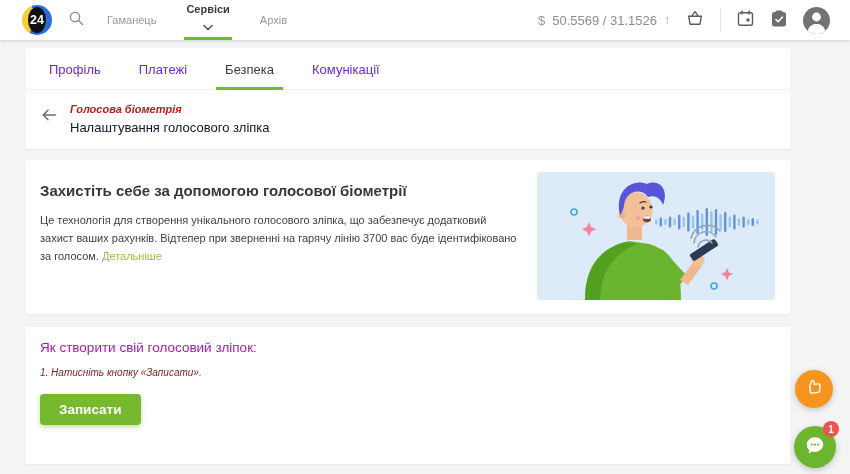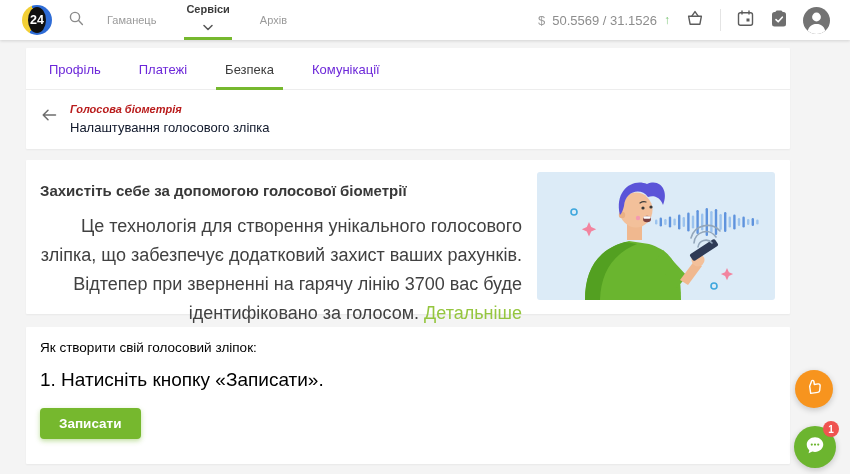--- a/index.html
+++ b/index.html
@@ -65,27 +65,27 @@
   .tab.active { color:#3b3b3b; border-bottom-color:#76b82e; }
   
   .page-header { display:flex; align-items:flex-start; padding:13px 14px 0 14px; }
   .back-btn { margin:3px 12px 0 0; cursor:pointer; display:flex; }
   .page-title { font-size:11px; font-weight:bold; color:#b91c1c;font-style:italic; }
   .page-subtitle { font-size:13px; color:#0f172a; margin-top:5px; }
   
   .promo-inner { display:flex; justify-content:space-between; height:100%; }
   .promo-text { padding:22px 0 0 14px; width:500px; }
   .promo-title { font-size:15px; font-weight:bold; color:#383838; }
-  .promo-body { margin-top:13px; font-size:18px; line-height:1.62; color:#414141; max-width:482px;text-align:right; }
+  .promo-body { margin-top:13px; font-size:11px; line-height:1.62; color:#414141; max-width:482px; }
   .promo-link { color:#95c63f; text-decoration:none; cursor:pointer; }
   .illustration { width:238px; height:128px; margin:12px 15px 0 0; flex:0 0 auto; }
   
   .steps-inner { padding:13px 14px; }
-  .steps-intro { font-size:13.5px; color:#000000; }
-  .steps-list { margin-top:10px; font-size:19px; color:#000000; line-height:1.58; }
+  .steps-intro { font-size:13.5px; color:#a21caf; }
+  .steps-list { margin-top:10px; font-size:10px; color:#7f1d1d; line-height:1.58;font-style:italic; }
   .record-btn {
     margin-top:13px; border:none; background:#76b82e; color:#fff;
     font-family:"Liberation Sans", sans-serif;
     font-size:13.5px; font-weight:bold; padding:8px 19px; border-radius:4px;
     box-shadow:0 2px 5px rgba(118,184,46,.45); cursor:pointer;
   }
   
   .fab { position:absolute; border-radius:50%; display:flex; align-items:center; justify-content:center; cursor:pointer; z-index:20; }
   .fab-like { left:795px; top:370px; width:38px; height:38px; background:#f7941e;
               box-shadow:0 2px 6px rgba(0,0,0,.2); }

